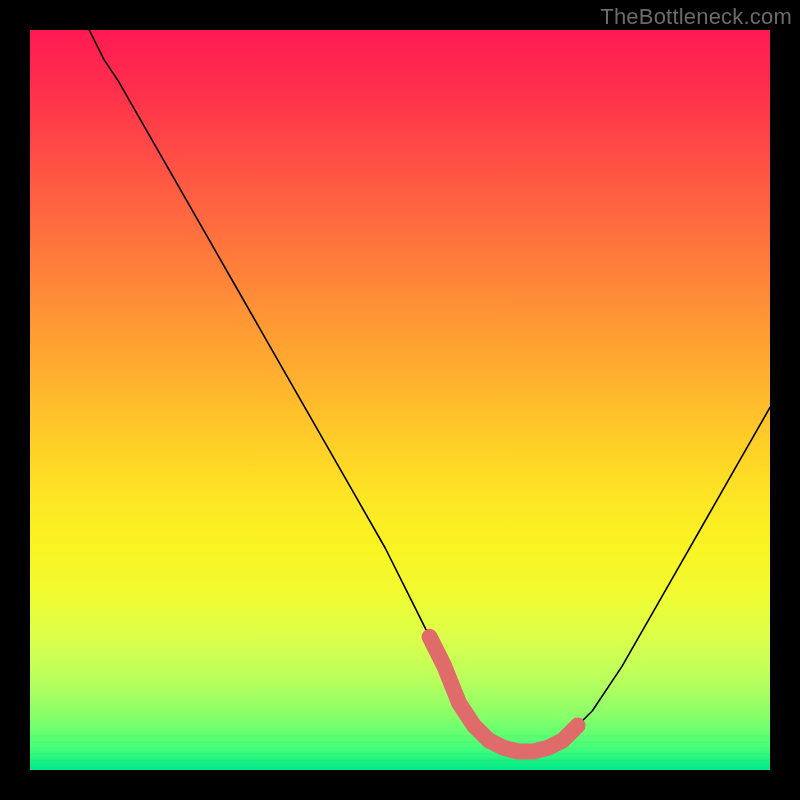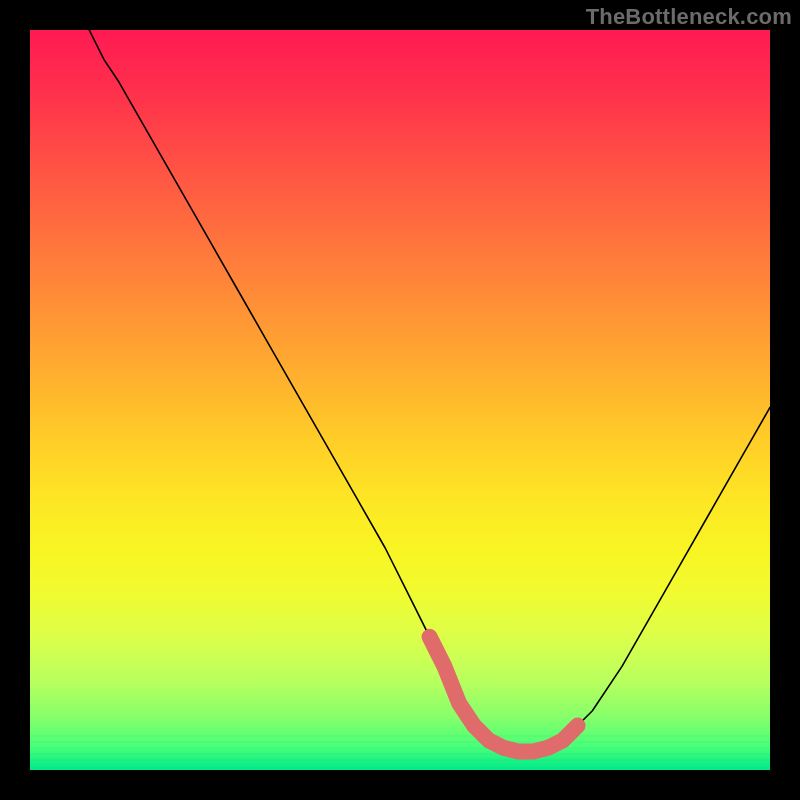--- a/index.html
+++ b/index.html
@@ -45,21 +45,21 @@
       #45ff7a 97%,
       #00e98a 100%
     );
   }
   .watermark {
     position: absolute;
     top: 4px;
     right: 8px;
     font-family: Arial, Helvetica, sans-serif;
     font-size: 22px;
-    font-weight: 700;
+    font-weight: 400;
     color: #6b6b6b;
     letter-spacing: 0.2px;
     user-select: none;
   }
   svg.curve {
     position: absolute;
     inset: 0;
   }
   .thinline {
     fill: none;

